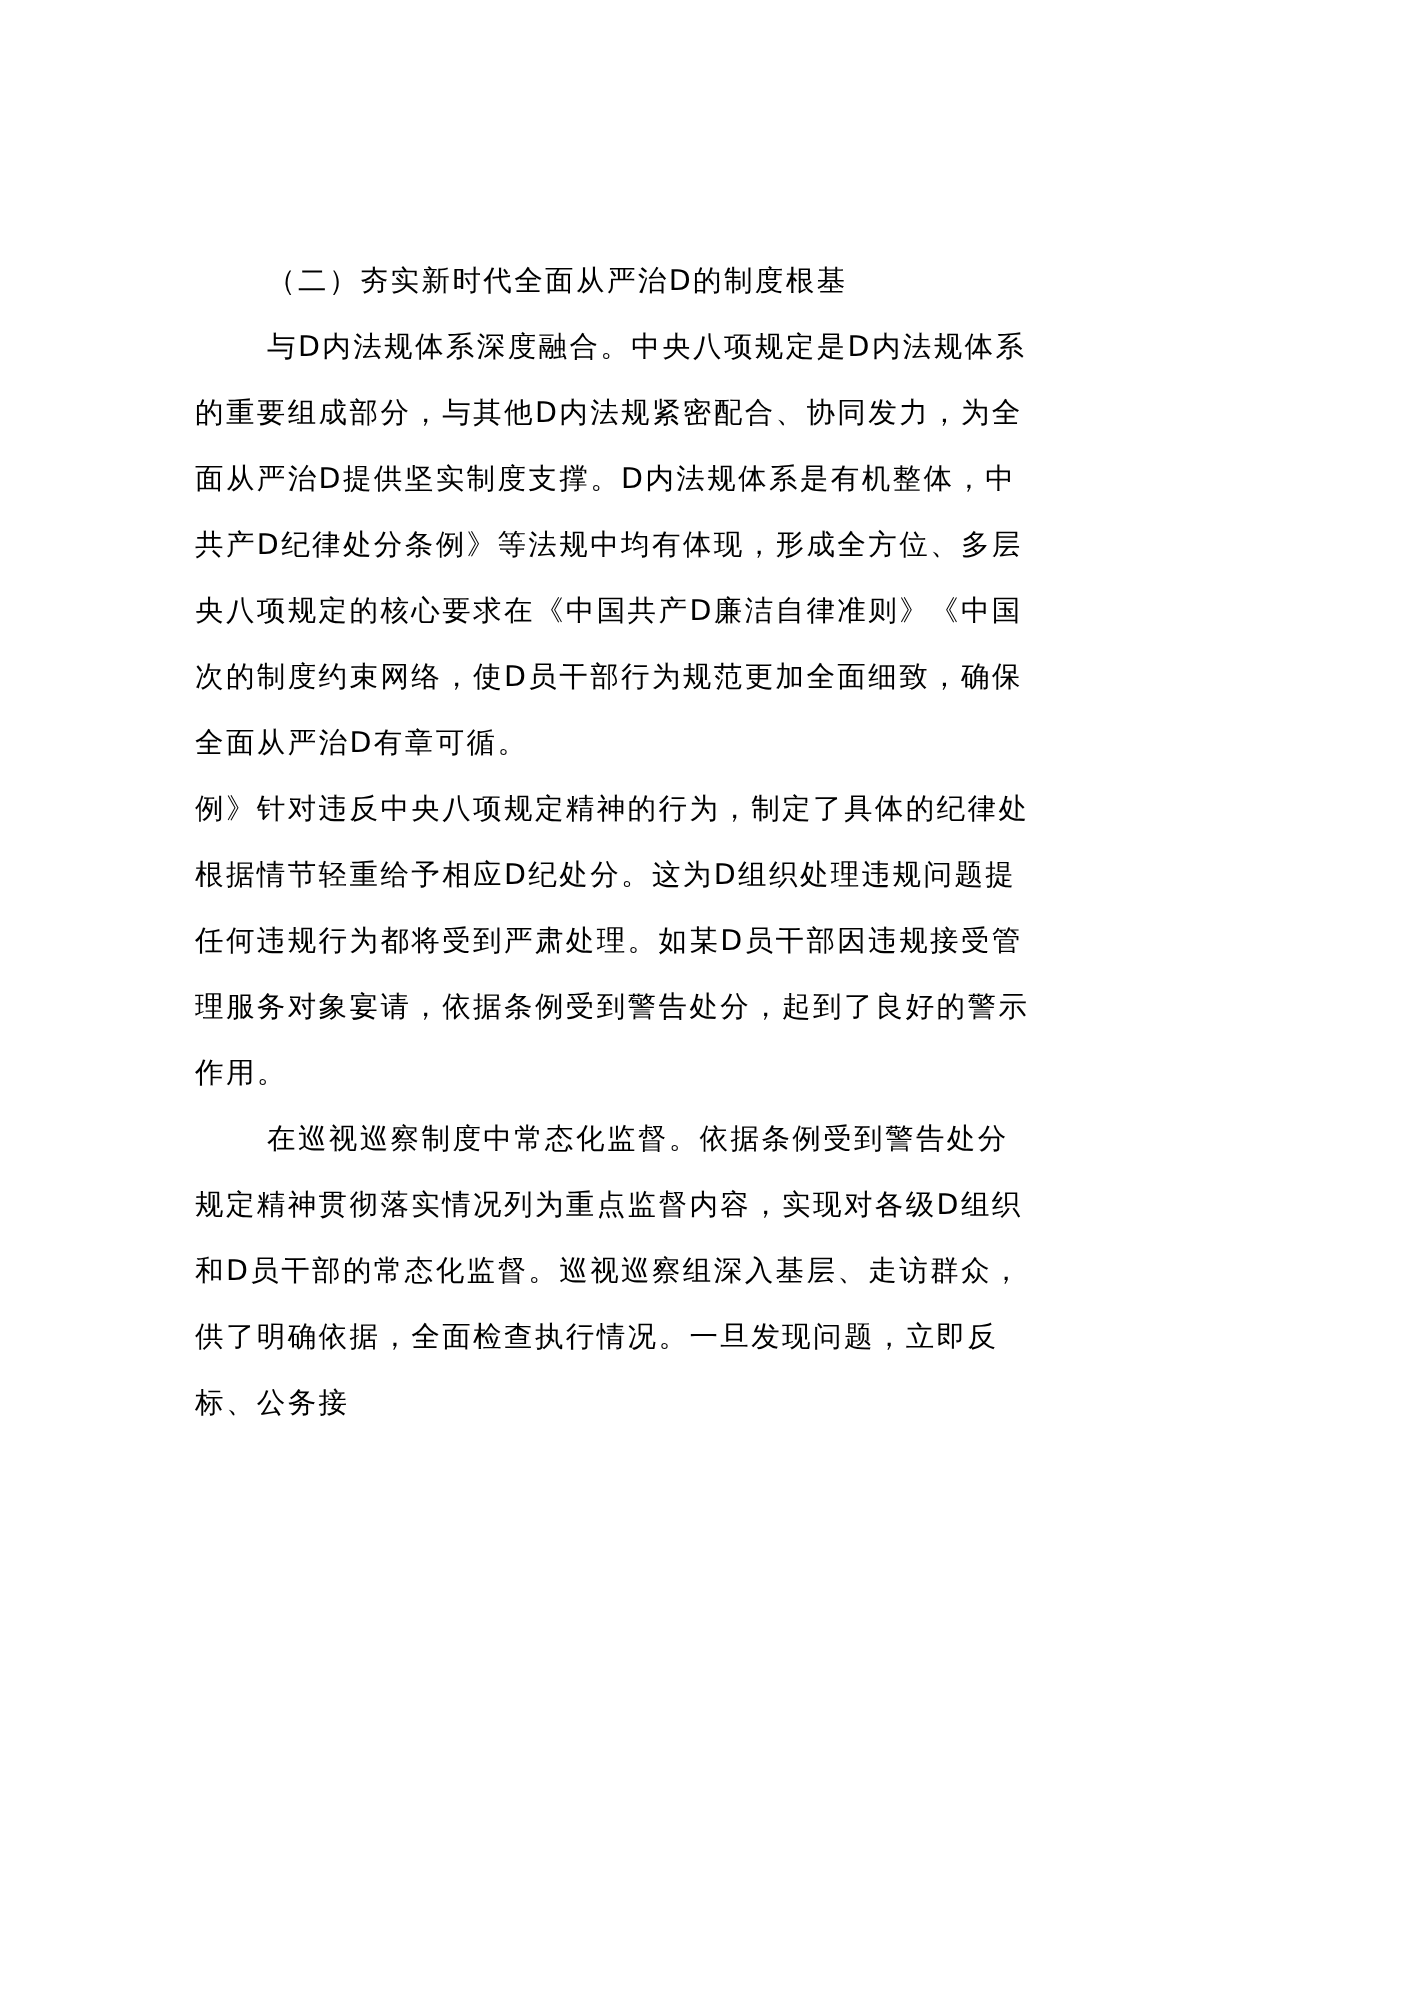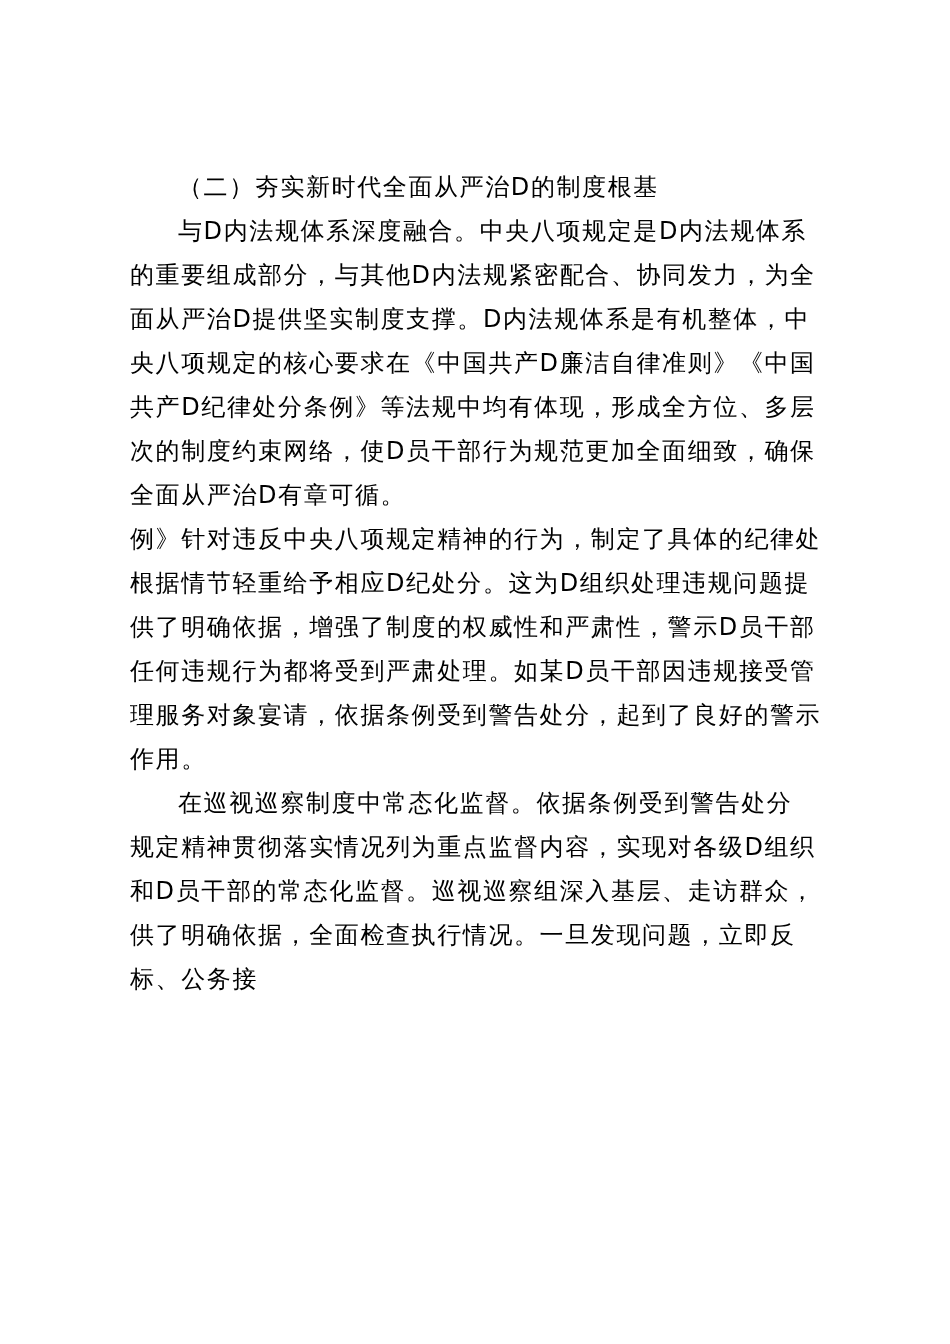--- a/index.html
+++ b/index.html
@@ -17,48 +17,47 @@
     }
     .page {
       position: absolute;
       left: 130px;
       top: 165px;
       width: 704px;
     }
     .line {
       height: 44px;
       line-height: 44px;
-      font-size: 24px;
+      font-size: 19px;
       white-space: nowrap;
       letter-spacing: 1.6px;
     }
     .indent {
       padding-left: 48px;
     }
   </style>
 </head>
 <body>
 
 <div class="page">
   <div class="line indent">（二）夯实新时代全面从严治D的制度根基</div>
 
   <div>
     <div class="line indent">与D内法规体系深度融合。中央八项规定是D内法规体系</div>
     <div class="line">的重要组成部分，与其他D内法规紧密配合、协同发力，为全</div>
     <div class="line">面从严治D提供坚实制度支撑。D内法规体系是有机整体，中</div>
+    <div class="line">共产D纪律处分条例》等法规中均有体现，形成全方位、多层</div>
     <div class="line">央八项规定的核心要求在《中国共产D廉洁自律准则》《中国</div>
-    <div class="line">共产D纪律处分条例》等法规中均有体现，形成全方位、多层</div>
     <div class="line">次的制度约束网络，使D员干部行为规范更加全面细致，确保</div>
     <div class="line">全面从严治D有章可循。</div>
   </div>
 
   <div>
     <div class="line">例》针对违反中央八项规定精神的行为，制定了具体的纪律处</div>
     <div class="line">根据情节轻重给予相应D纪处分。这为D组织处理违规问题提</div>
-    <div class="line">供了明确依据，增强了制度的权威性和严肃性，警示D员干部</div>
     <div class="line">任何违规行为都将受到严肃处理。如某D员干部因违规接受管</div>
     <div class="line">理服务对象宴请，依据条例受到警告处分，起到了良好的警示</div>
     <div class="line">作用。</div>
   </div>
 
   <div>
     <div class="line indent">在巡视巡察制度中常态化监督。依据条例受到警告处分</div>
     <div class="line">规定精神贯彻落实情况列为重点监督内容，实现对各级D组织</div>
     <div class="line">和D员干部的常态化监督。巡视巡察组深入基层、走访群众，</div>
     <div class="line">供了明确依据，全面检查执行情况。一旦发现问题，立即反</div>

